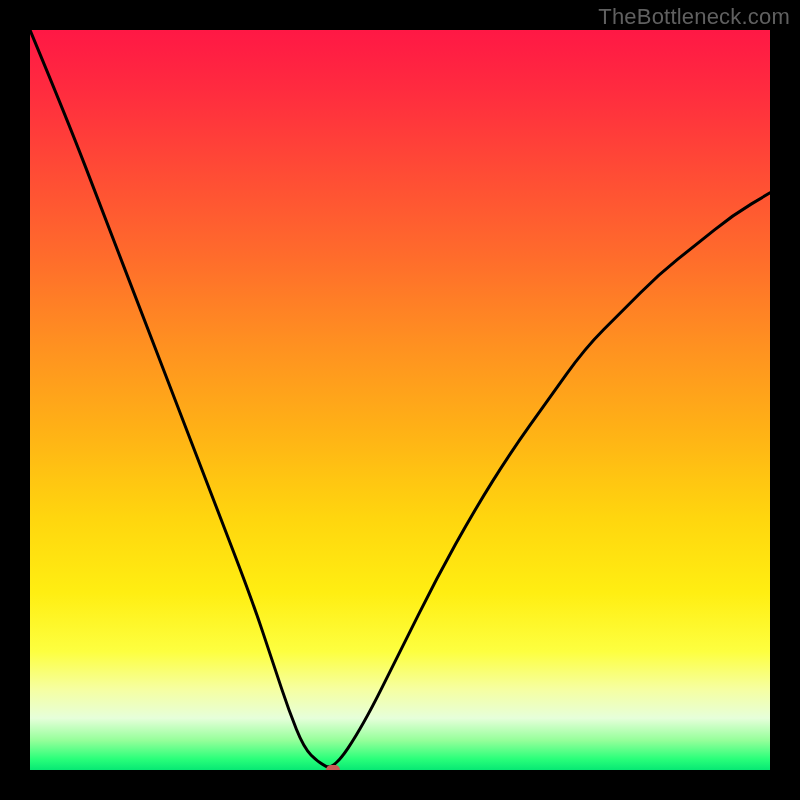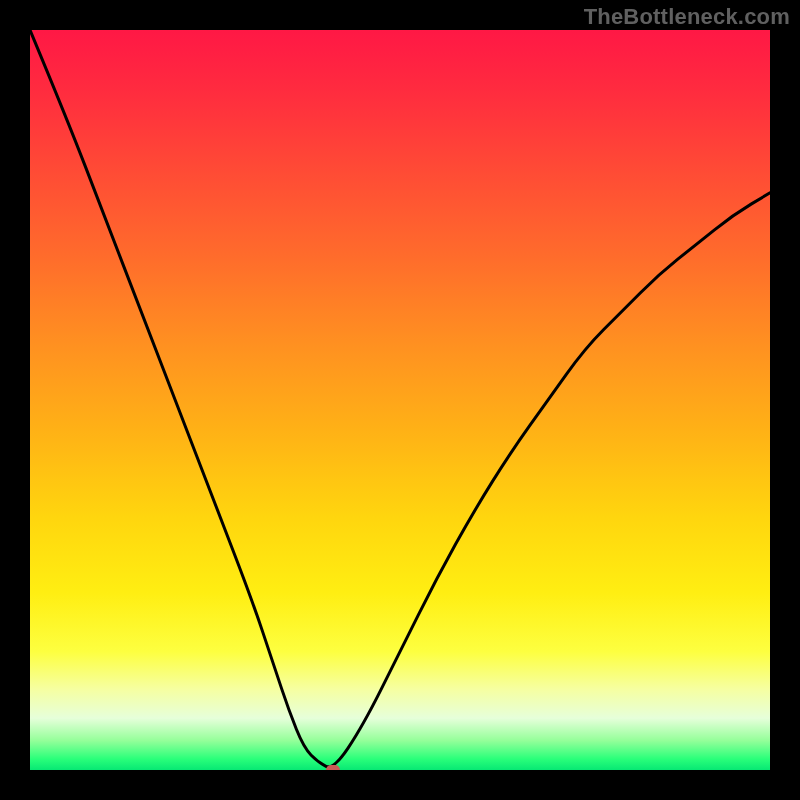--- a/index.html
+++ b/index.html
@@ -16,21 +16,21 @@
     width: 800px;
     height: 800px;
     background: #000;
   }
   .watermark {
     position: absolute;
     top: 4px;
     right: 10px;
     color: #606060;
     font-size: 22px;
-    font-weight: 700;
+    font-weight: 400;
     letter-spacing: 0.2px;
     z-index: 10;
   }
   .plot-area {
     position: absolute;
     left: 30px;
     top: 30px;
     width: 740px;
     height: 740px;
     overflow: hidden;

